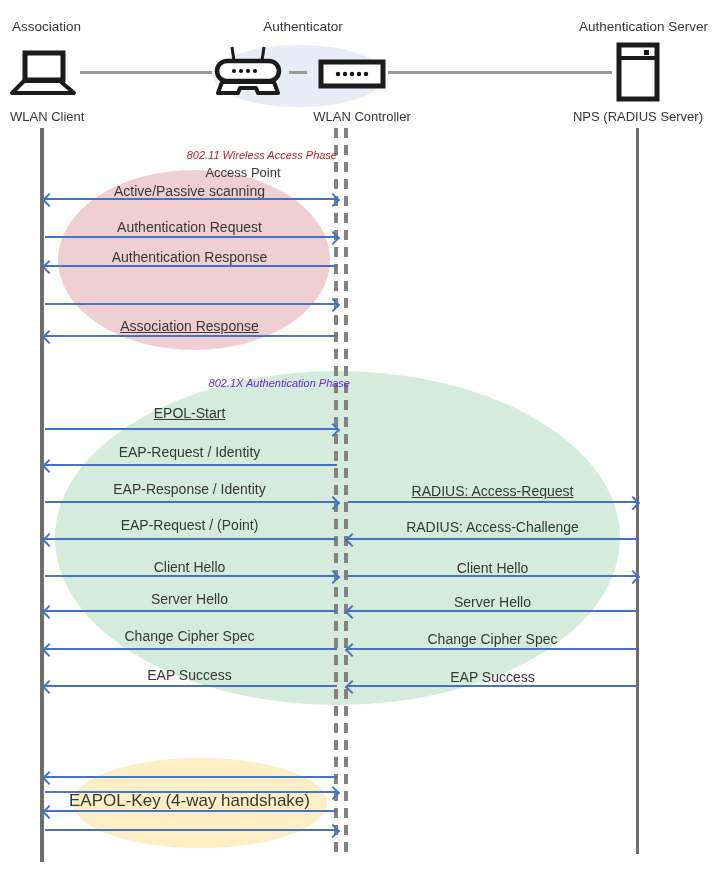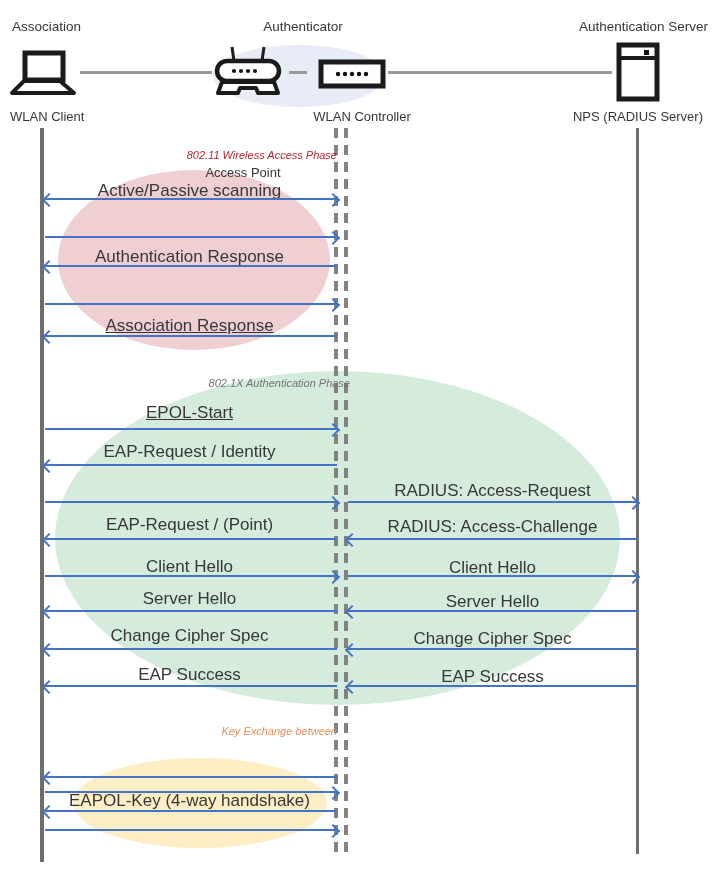--- a/index.html
+++ b/index.html
@@ -8,21 +8,21 @@
     font-family:"Liberation Sans", sans-serif; color:var(--text,#373737);
     overflow:hidden;
   }
   .ellipse { position:absolute; border-radius:50%; }
   .lifeline { position:absolute; width:4px; background:var(--lifeline,#6e6e6e); }
   .lifeline.dashed { background:repeating-linear-gradient(180deg, var(--lifeline_dashed,#828282) 0 10px, transparent 10px 17px); }
   .connector { position:absolute; height:3px; background:var(--connector,#9a9a9a); top:71px; }
   .role { position:absolute; font-size:13.5px; white-space:nowrap; }
   .node-label { position:absolute; font-size:13px; white-space:nowrap; }
   .phase-title { position:absolute; font-size:11px; text-align:right; line-height:18px; white-space:nowrap;font-style:italic; }
-  .msg { position:absolute; font-size:17px; height:16px; line-height:16px; text-align:center; white-space:nowrap; }
+  .msg { position:absolute; font-size:14px; height:16px; line-height:16px; text-align:center; white-space:nowrap; }
   .msg.big { font-size:17px; }
   .arrow { position:absolute; height:2px; background:var(--arrow,#4472c4); }
   .chev {
     position:absolute; width:8px; height:8px; top:-3px;
     border-top:2.5px solid var(--arrow,#4472c4);
     border-right:2.5px solid var(--arrow,#4472c4);
   }
   .chev.r { right:-1px; transform:rotate(45deg); }
   .chev.l { left:-1px; transform:rotate(225deg); }
   .icon { position:absolute; }
@@ -82,31 +82,31 @@
     <line x1="3" y1="16" x2="41" y2="16" stroke="#1b1b1b" stroke-width="4"></line>
     <rect x="28" y="8" width="5" height="5" fill="#111"></rect>
   </svg>
 
   <div class="node-label" style="left:10px;top:109px;">WLAN Client</div>
   <div class="node-label center" style="left:193px;top:118px;width:100px;margin-top:47px;">Access Point</div>
   <div class="node-label center" style="left:307px;top:109px;width:110px;">WLAN Controller</div>
   <div class="node-label center" style="left:558px;top:109px;width:160px;">NPS (RADIUS Server)</div>
 
   <div class="phase-title" style="left: 42px; top: 146px; width: 295px; color: rgb(176, 42, 48);">802.11 Wireless Access Phase</div>
-  <div class="phase-title" style="left: 55px; top: 374px; width: 295px; color: #737373;">802.1X Authentication Phase</div>
+  <div class="phase-title" style="left: 55px; top: 374px; width: 295px; color: #6d28d9;">802.1X Authentication Phase</div>
   <div class="phase-title" style="left: 42px; top: 722px; width: 295px; color: rgb(227, 145, 94);">
-    <div>Key Exchange between</div>
   </div>
 
   <div class="msg" style="left:42px;top:183px;width:295px;">Active/Passive scanning</div>
   <div class="arrow" style="left:45px;top:198px;width:292px;">
     <span class="chev l"></span>
     <span class="chev r"></span>
   </div>
 
+  <div class="msg" style="left:42px;top:219px;width:295px;">Authentication Request</div>
   <div class="arrow" style="left:45px;top:236px;width:292px;">
     <span class="chev r"></span>
   </div>
 
   <div class="msg" style="left:42px;top:249px;width:295px;">Authentication Response</div>
   <div class="arrow" style="left:45px;top:265px;width:292px;">
     <span class="chev l"></span>
   </div>
 
   <div class="arrow" style="left:45px;top:303px;width:292px;">
@@ -121,20 +121,21 @@
   <div class="msg" style="left:42px;top:405px;width:295px;text-decoration:underline;">EPOL-Start</div>
   <div class="arrow" style="left:45px;top:428px;width:292px;">
     <span class="chev r"></span>
   </div>
 
   <div class="msg" style="left:42px;top:444px;width:295px;">EAP-Request / Identity</div>
   <div class="arrow" style="left:45px;top:464px;width:292px;">
     <span class="chev l"></span>
   </div>
 
+  <div class="msg" style="left:42px;top:481px;width:295px;">EAP-Response / Identity</div>
   <div class="arrow" style="left:45px;top:501px;width:292px;">
     <span class="chev r"></span>
   </div>
 
   <div class="msg" style="left:42px;top:517px;width:295px;">EAP-Request / (Point)</div>
   <div class="arrow" style="left:45px;top:538px;width:292px;">
     <span class="chev l"></span>
   </div>
 
   <div class="msg" style="left:42px;top:559px;width:295px;">Client Hello</div>
@@ -150,21 +151,21 @@
   <div class="msg" style="left:42px;top:628px;width:295px;">Change Cipher Spec</div>
   <div class="arrow" style="left:45px;top:648px;width:292px;">
     <span class="chev l"></span>
   </div>
 
   <div class="msg" style="left:42px;top:667px;width:295px;">EAP Success</div>
   <div class="arrow" style="left:45px;top:685px;width:292px;">
     <span class="chev l"></span>
   </div>
 
-  <div class="msg" style="left:348px;top:483px;width:289px;">RADIUS: Access-Request</div>
+  <div class="msg" style="left:348px;top:483px;width:289px;text-decoration:underline;">RADIUS: Access-Request</div>
   <div class="arrow" style="left:348px;top:501px;width:289px;">
     <span class="chev r"></span>
   </div>
 
   <div class="msg" style="left:348px;top:519px;width:289px;">RADIUS: Access-Challenge</div>
   <div class="arrow" style="left:348px;top:538px;width:289px;">
     <span class="chev l"></span>
   </div>
 
   <div class="msg" style="left:348px;top:560px;width:289px;">Client Hello</div>

